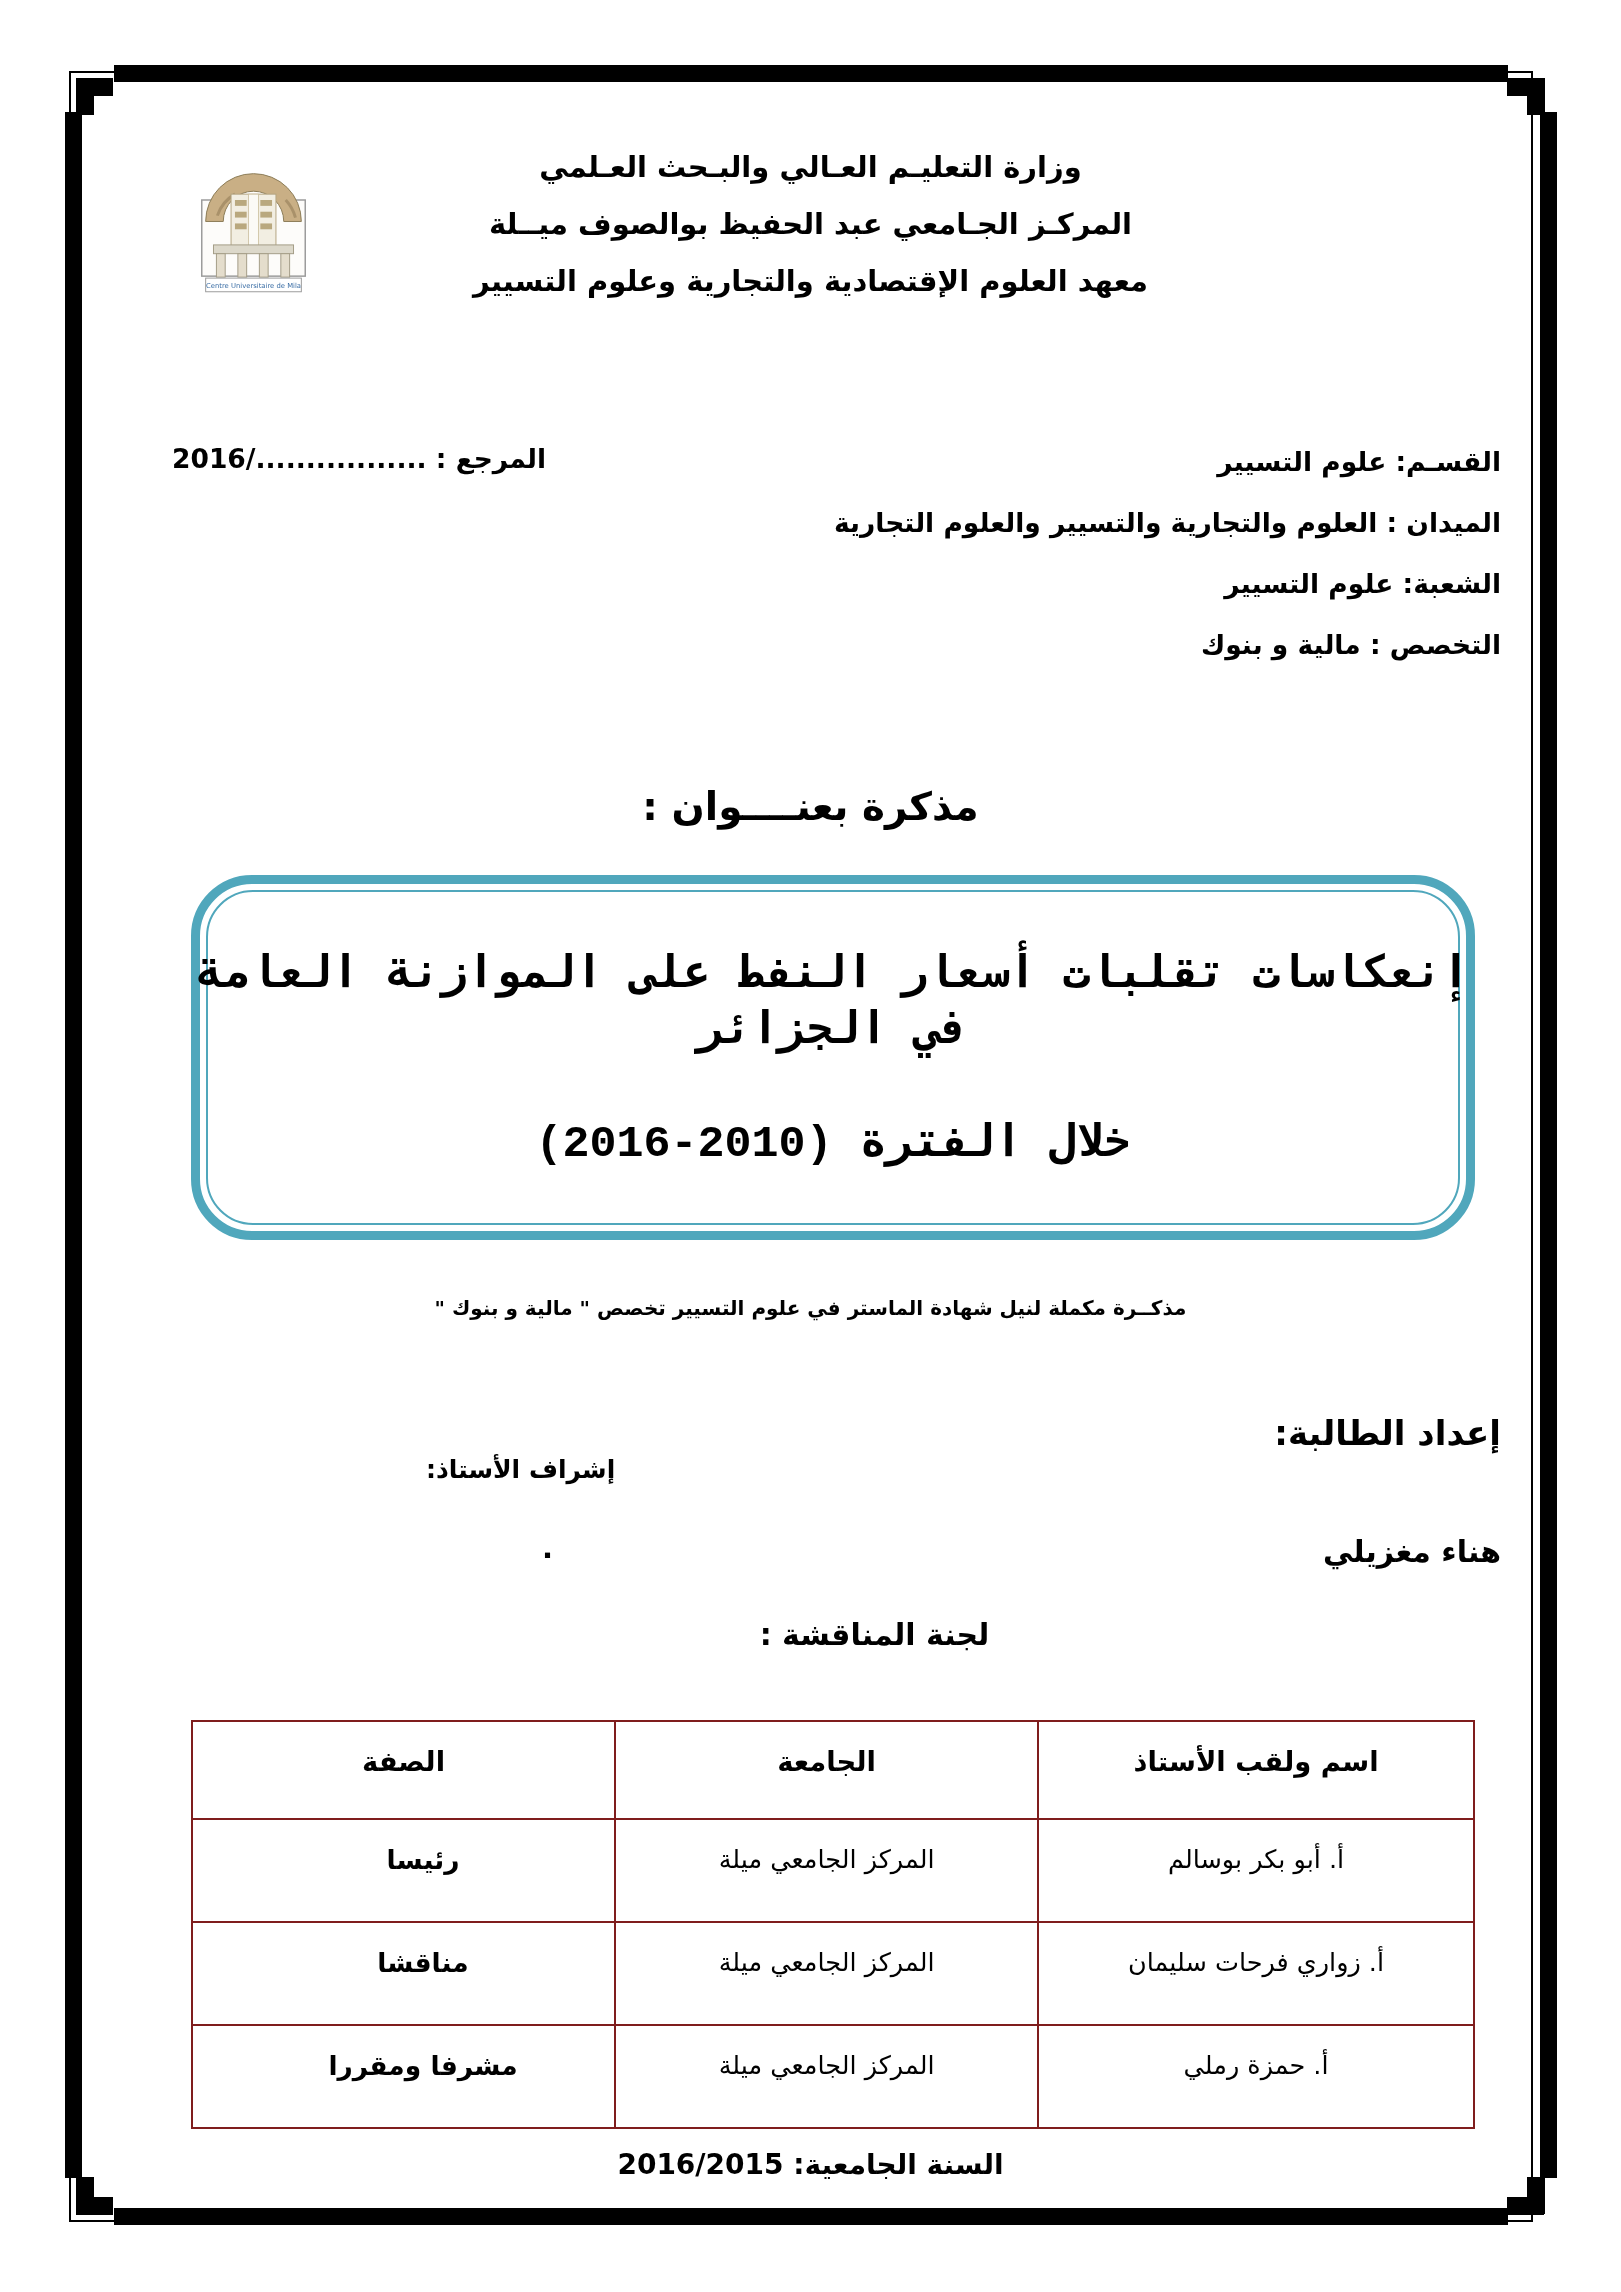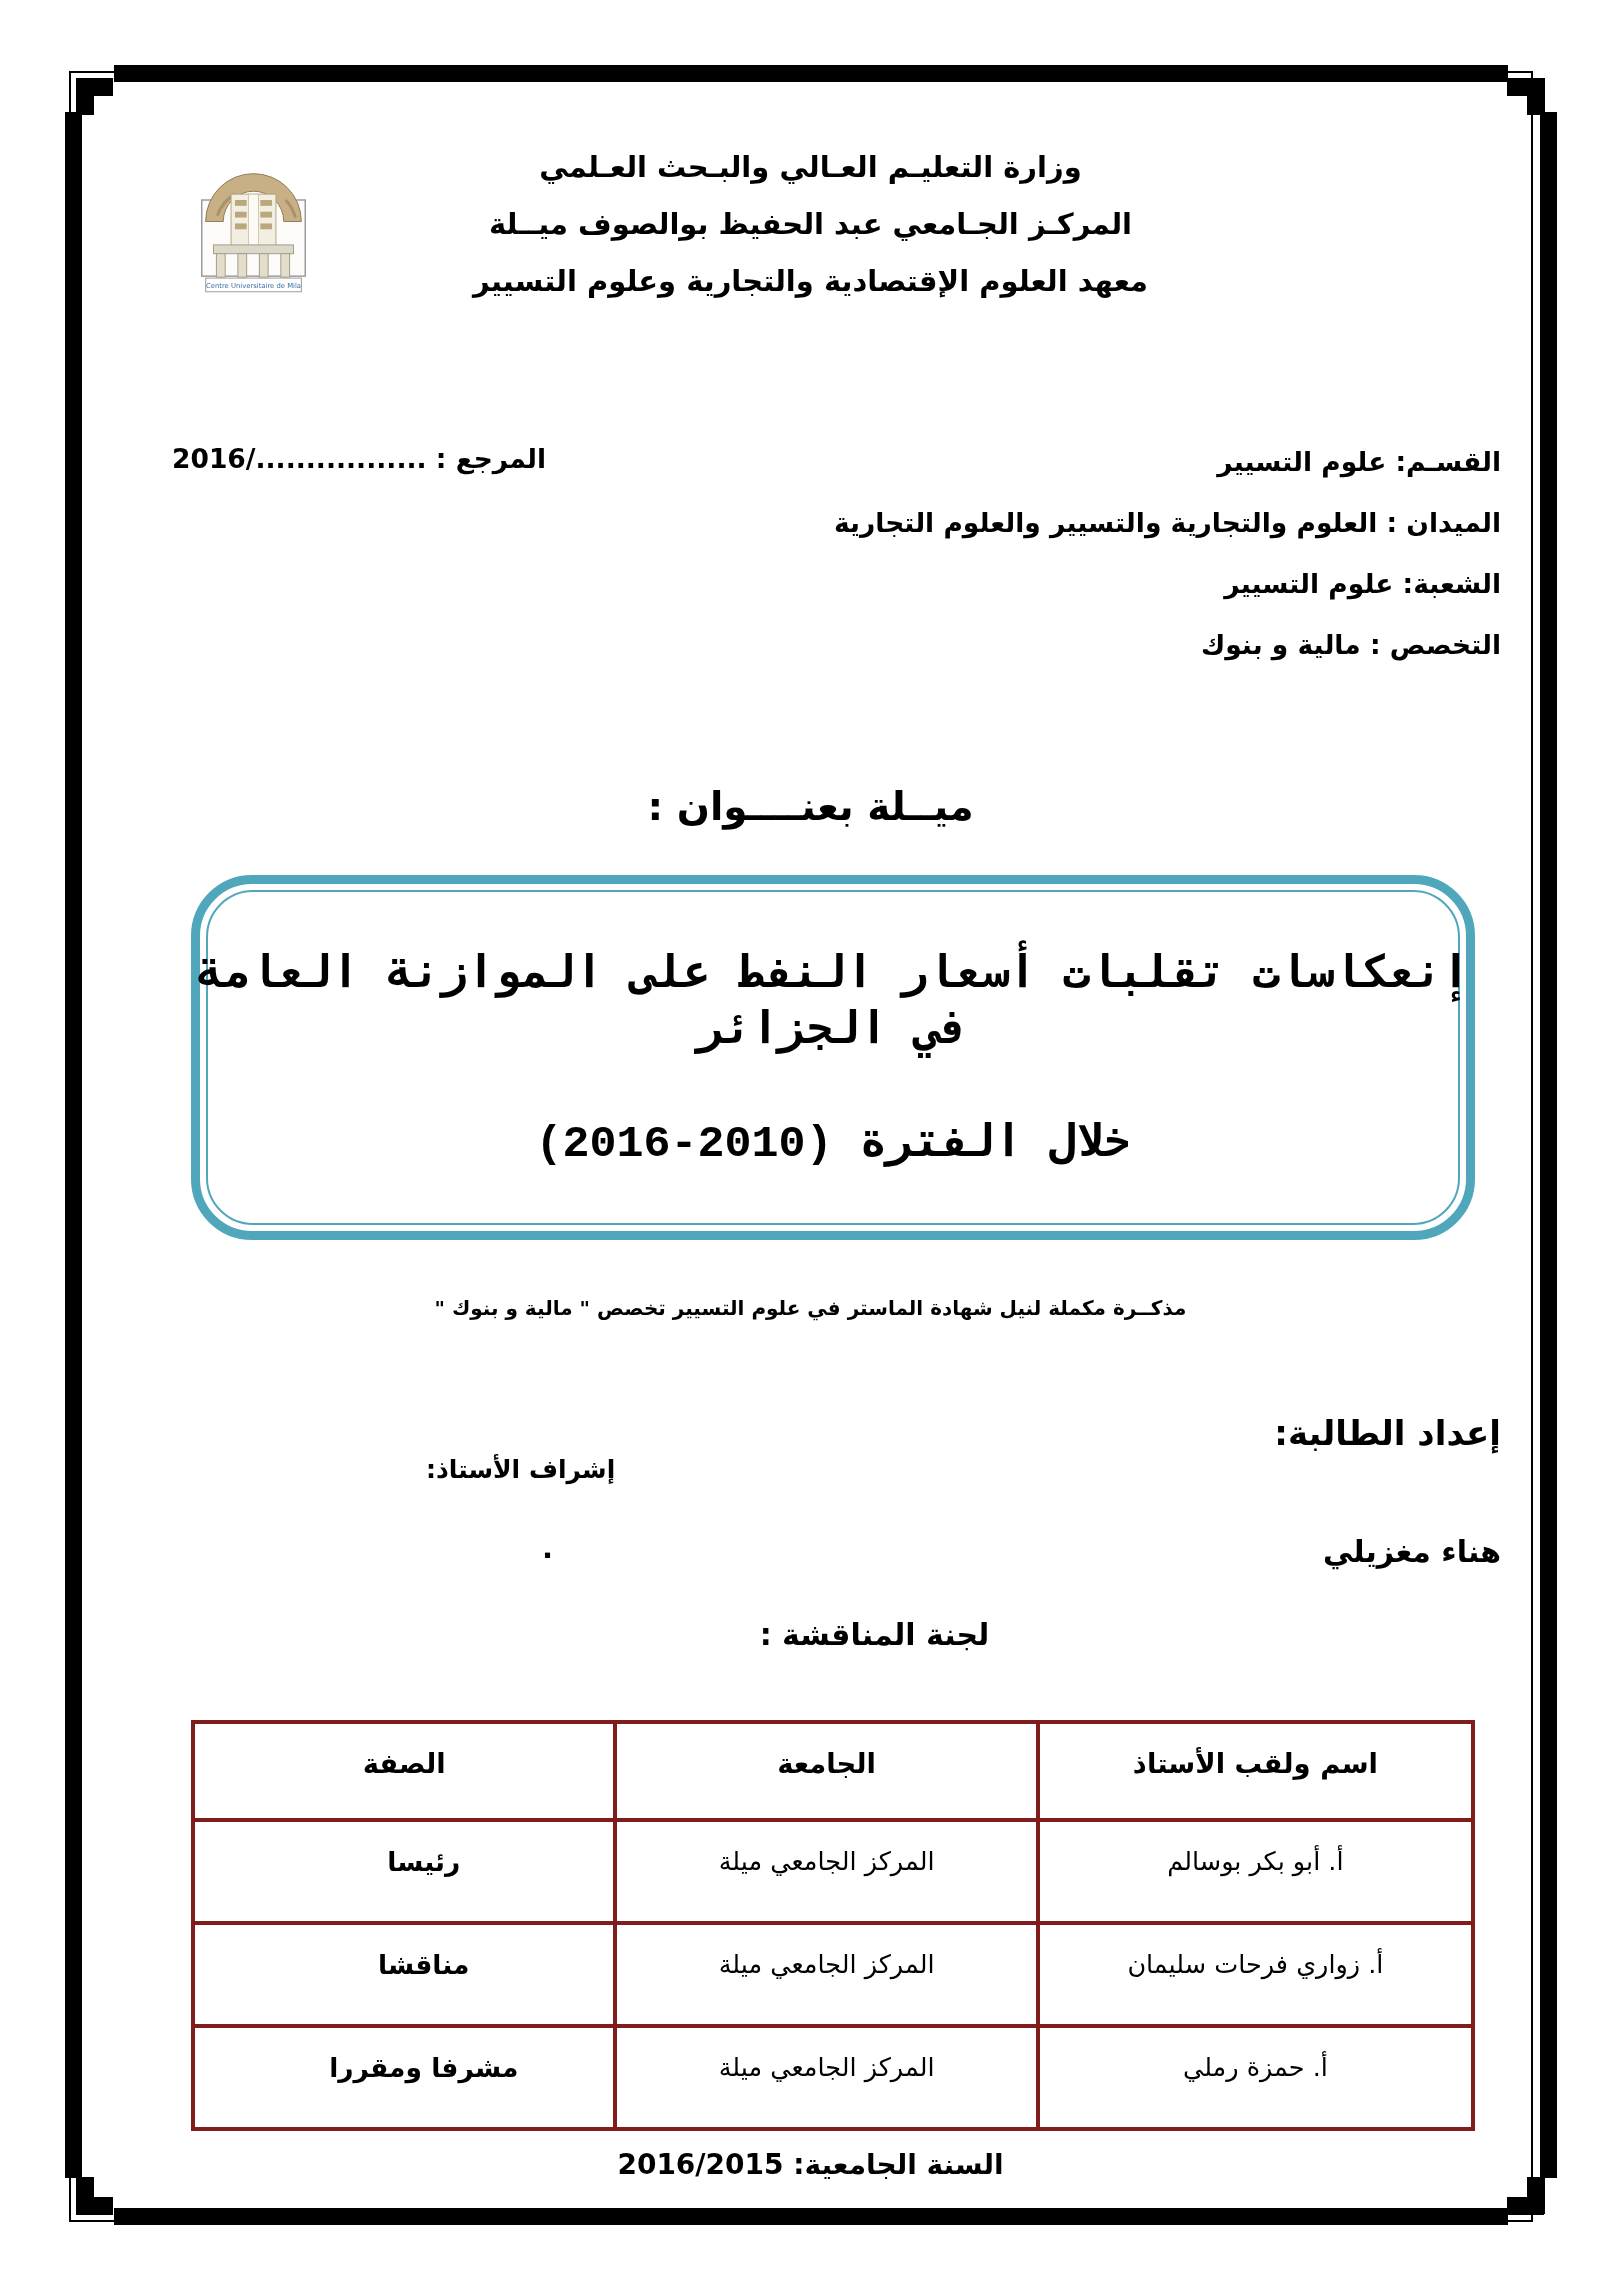--- a/index.html
+++ b/index.html
@@ -68,21 +68,21 @@
   
   .committee-heading{
     position:absolute;top:1617px;left:0;width:100%;text-align:center;
     direction:rtl;font-weight:bold;font-size:30px;transform:translateX(64px);
   }
   .committee-table{
     position:absolute;left:191px;top:1720px;width:1284px;direction:rtl;
     border-collapse:collapse;table-layout:fixed;
   }
   .committee-table th,.committee-table td{
-    border:4px solid #7f1d1d;text-align:center;vertical-align:top;
+    border:2px solid #7f1d1d;text-align:center;vertical-align:top;
     padding-top:23.5px;
   }
   .committee-table th{height:98px;font-size:27.4px;font-weight:bold;box-sizing:border-box;}
   .committee-table td{height:103px;font-size:25.5px;font-weight:normal;box-sizing:border-box;}
   .committee-table td.role{font-weight:bold;font-size:26.5px;padding-left:40px;}
   
   .academic-year{
     position:absolute;top:2148px;left:0;width:100%;text-align:center;
     direction:rtl;font-weight:bold;font-size:28px;
   }
@@ -133,21 +133,21 @@
 </div>
 
 <div class="info">
   <div>القسـم: علوم التسيير</div>
   <div>الميدان : العلوم والتجارية والتسيير والعلوم التجارية</div>
   <div>الشعبة: علوم التسيير</div>
   <div>التخصص : مالية و بنوك</div>
 </div>
 <div class="reference">المرجع : ................./2016</div>
 
-<div class="memo-heading">ميــلة بعنــــوان :</div>
+<div class="memo-heading">مذكرة بعنــــوان :</div>
 
 <div class="title-box">
   <div class="outer"></div>
   <div class="inner"></div>
   <div class="title-text">
     <div>إنعكاسات تقلبات أسعار النفط على الموازنة العامة في الجزائر</div>
     <div>خلال الفترة (2010‏-‏2016)</div>
   </div>
 </div>
 

